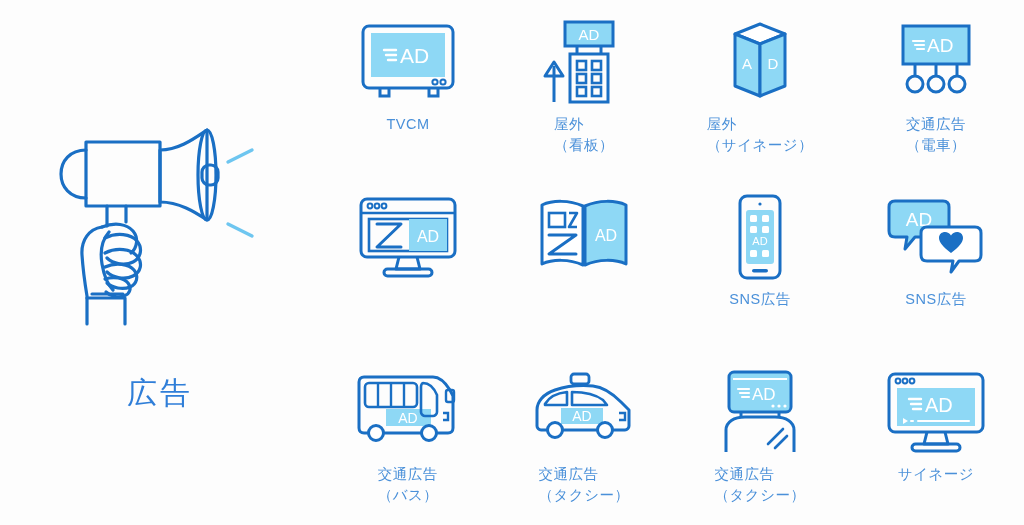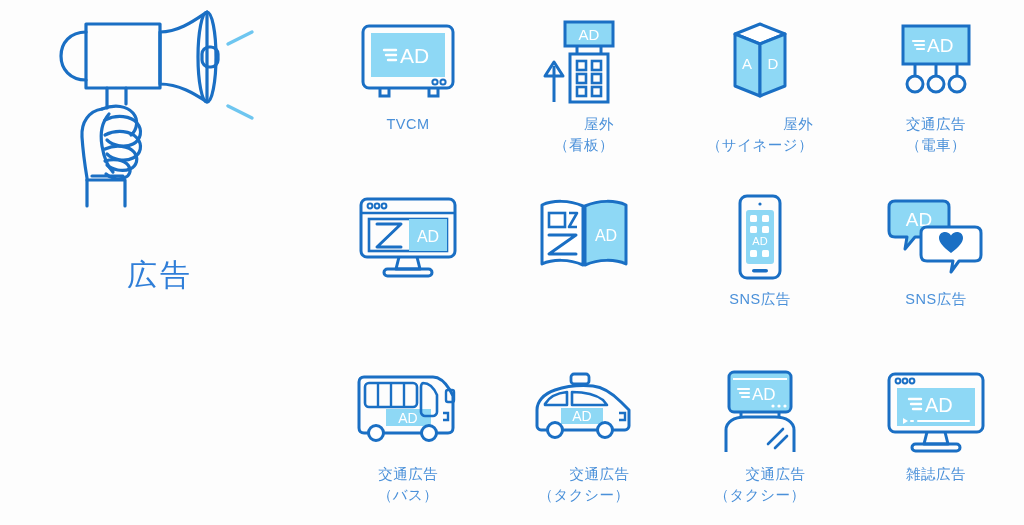--- a/index.html
+++ b/index.html
@@ -16,20 +16,21 @@
   }
 
   
   #left-panel {
     position: absolute;
     left: 0; top: 0;
     width: 320px; height: 525px;
     display: flex;
     flex-direction: column;
     align-items: center;
+    justify-content: center;
   }
   #megaphone-illustration {
     width: 230px; height: 200px;
     margin-top: 10px;
   }
   #brand-label {
     margin-top: 50px;
     font-size: 30px;
     color: #2f7ed8;
     letter-spacing: 3px;
@@ -54,21 +55,21 @@
   }
   .icon-box {
     width: 110px; height: 88px;
     display: flex;
     align-items: center;
     justify-content: center;
   }
   .icon-box svg { display: block; }
   .cell-label {
     margin-top: 8px;
-    text-align: right;
+    text-align: left;
     font-size: 14.5px;
     color: #4a90d9;
     line-height: 1.42;
     letter-spacing: .5px;
     white-space: pre-line;
   }
 </style>
 </head>
 <body>
 
@@ -362,17 +363,17 @@
             <line x1="32" y1="41" x2="40" y2="41"></line>
           </g>
           <text x="44" y="44" font-size="20" font-family="'Liberation Sans',sans-serif" fill="#ffffff">AD</text>
           <path d="M22 50 L27 53 L22 56 Z" fill="#ffffff"></path>
           <line x1="30" y1="53" x2="32" y2="53" stroke="#ffffff" stroke-width="2" stroke-linecap="round"></line>
           <line x1="37" y1="53" x2="88" y2="53" stroke="#ffffff" stroke-width="2" stroke-linecap="round"></line>
           <path d="M46 64 L43 76 L67 76 L64 64" fill="none" stroke="#1a6fc4" stroke-width="3" stroke-linejoin="round"></path>
           <rect x="31" y="76" width="48" height="7" rx="3.5" fill="none" stroke="#1a6fc4" stroke-width="3"></rect>
         </svg>
       </div>
-      <div class="cell-label">雑誌広告</div>
+      <div class="cell-label">サイネージ</div>
     </div>
 
   </div>
 </div>
 
 </body></html>

